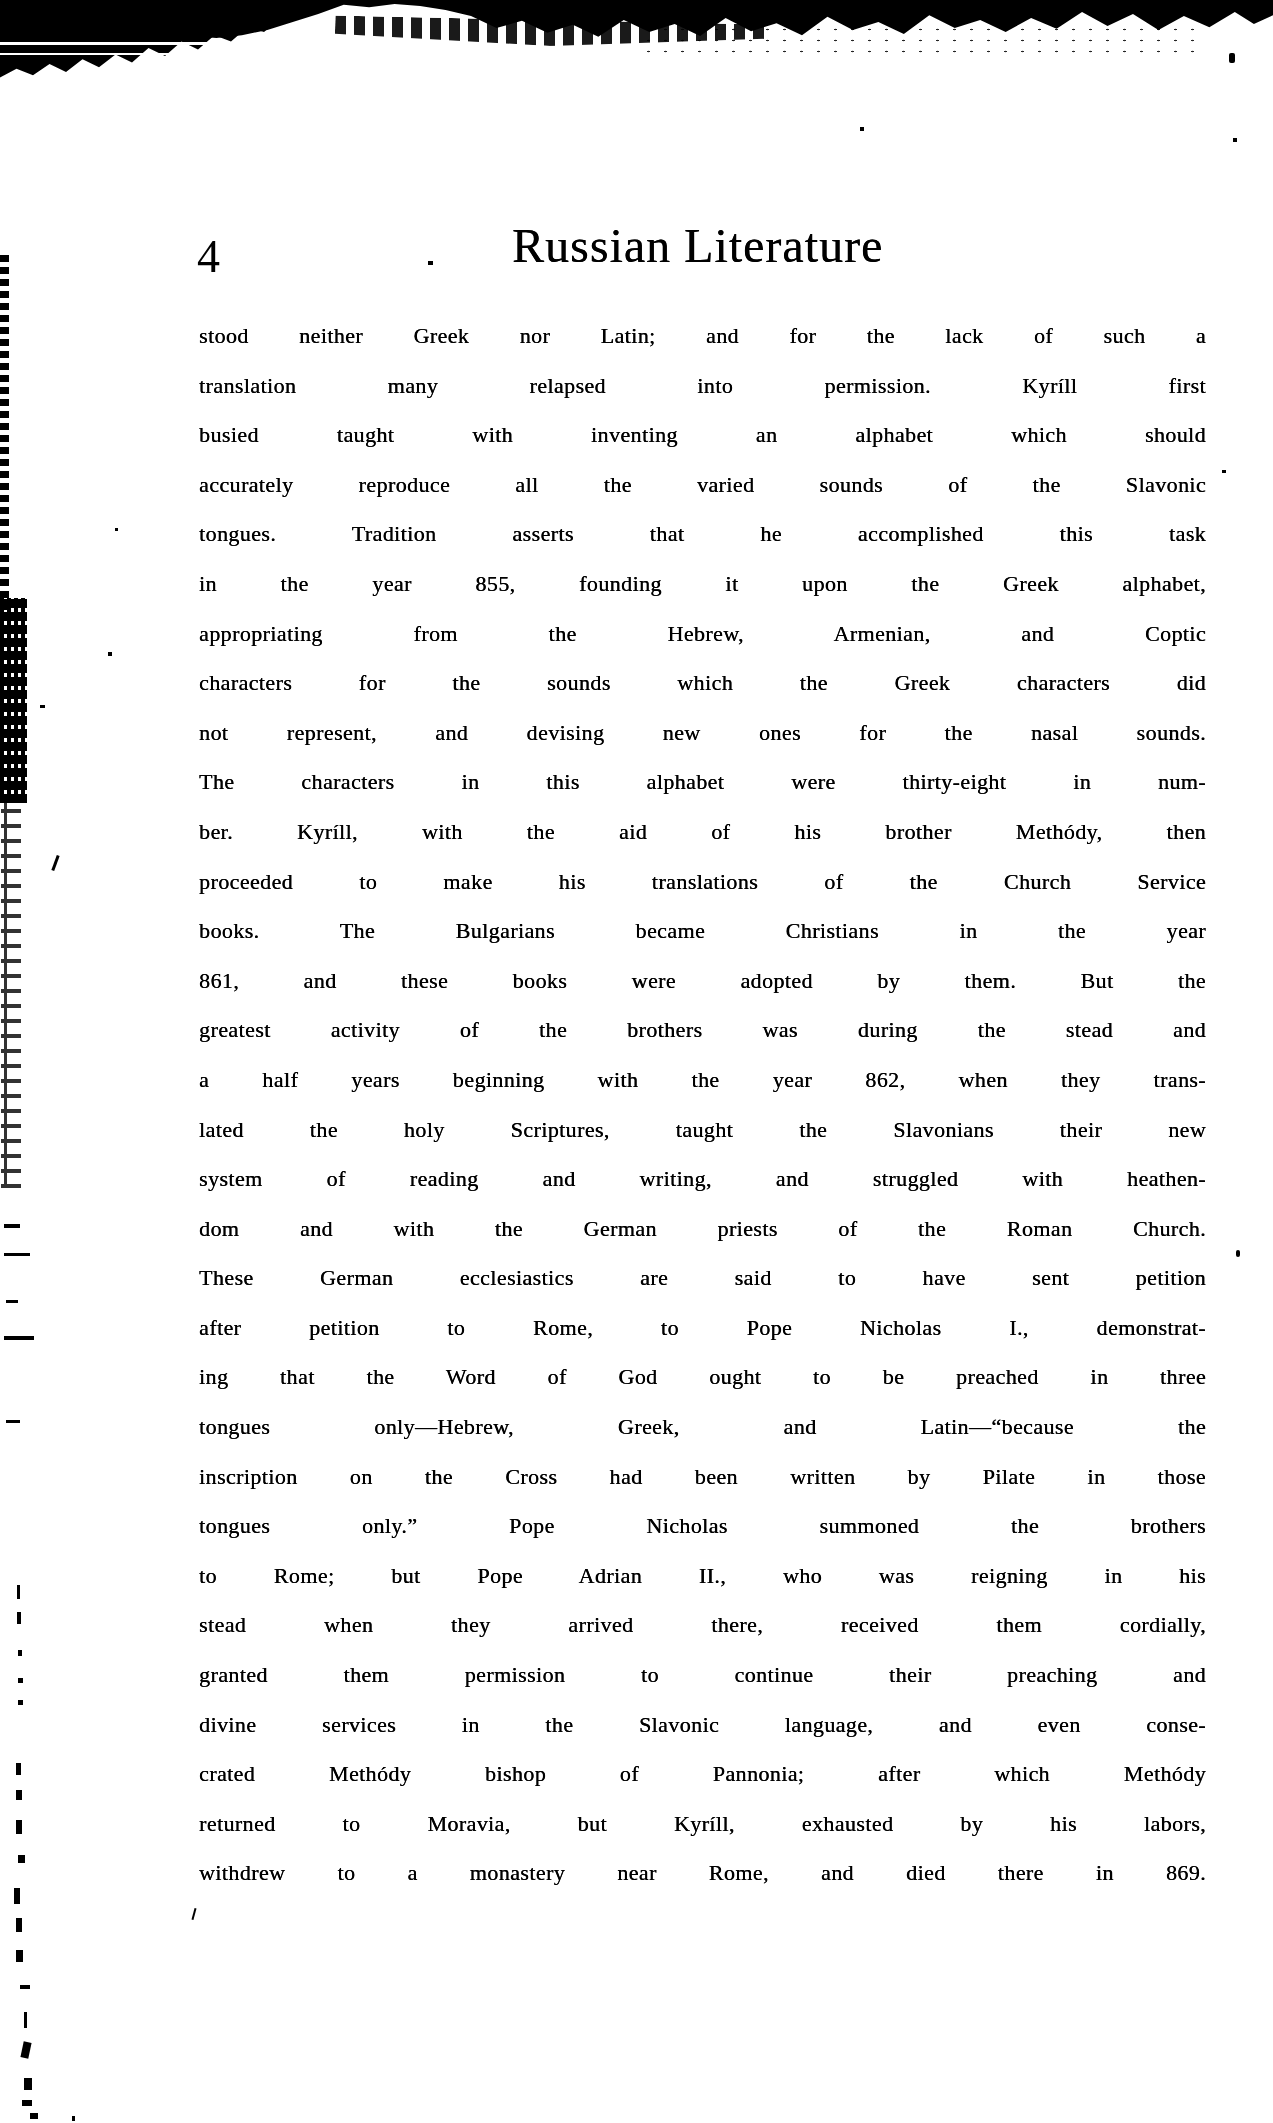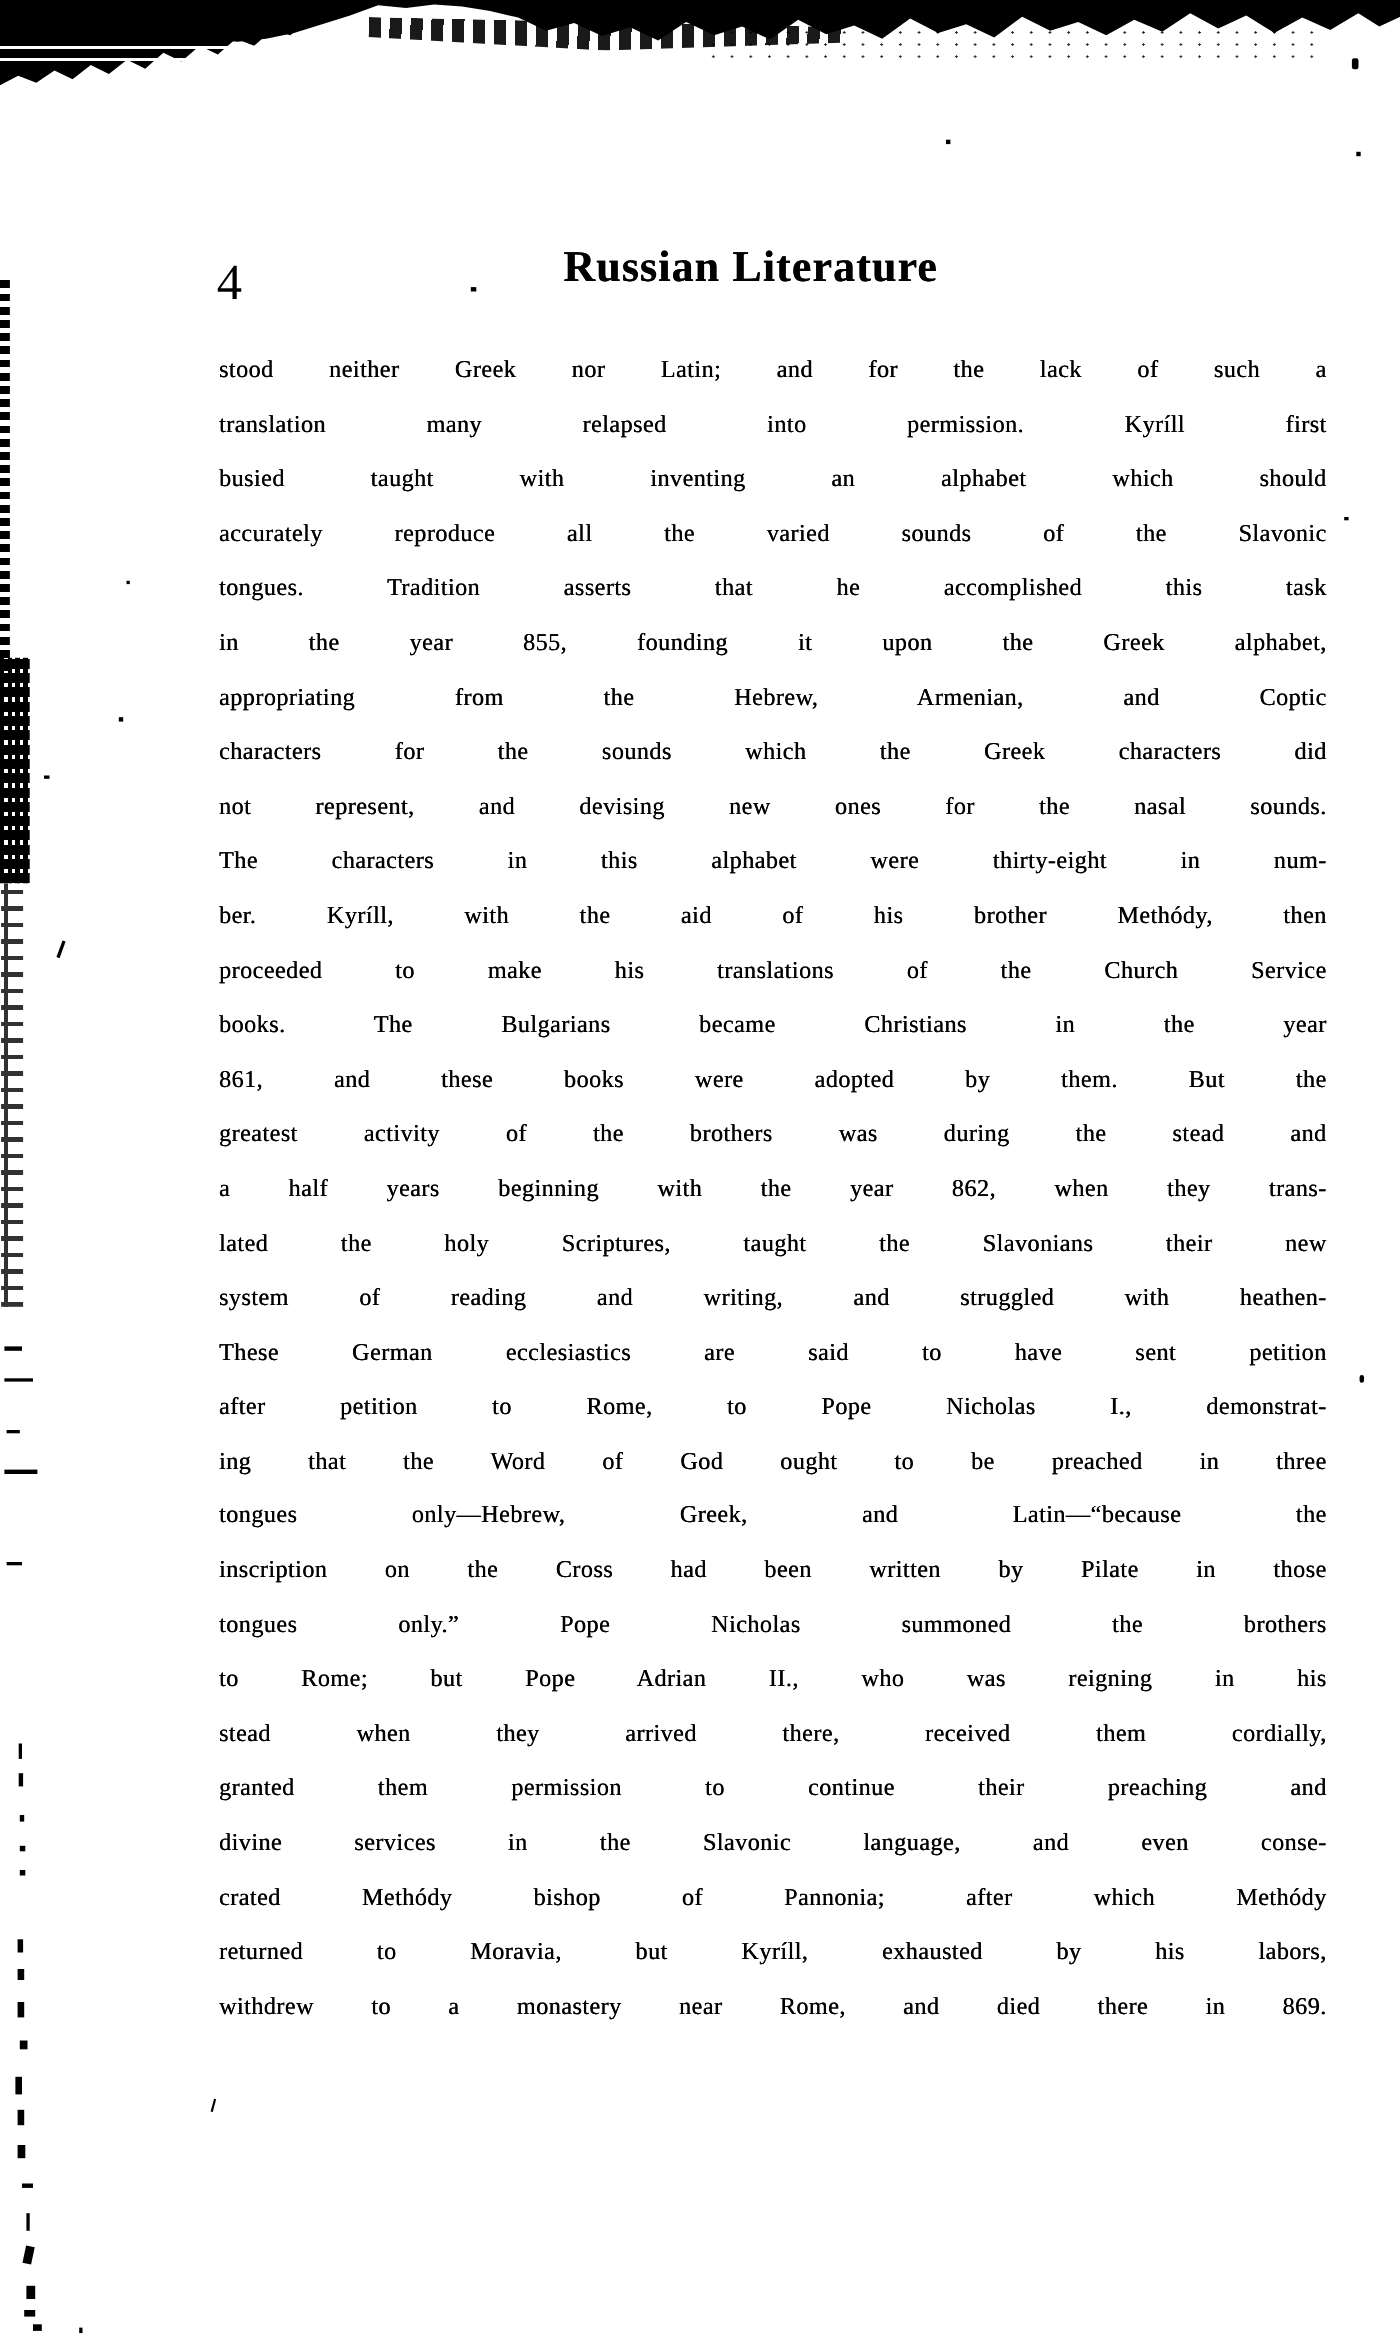--- a/index.html
+++ b/index.html
@@ -51,21 +51,21 @@
   }
   .speck{position:absolute;background:#000;}
 
   
   .page-number{
     position:absolute;left:197px;top:234px;
     font-size:46px;line-height:1;
   }
   .page-title{
     position:absolute;left:512px;top:222px;margin:0;
-    font-size:40px;font-weight:bold;line-height:1;letter-spacing:1px;
+    font-size:48px;font-weight:normal;line-height:1;letter-spacing:1px;
     text-shadow:.3px 0 0 currentColor;
   }
 
   
   .body-text{
     position:absolute;left:199px;top:311px;width:1007px;
   }
   .text-line{
     height:49.6px;line-height:49.6px;
     font-size:22px;letter-spacing:.4px;
@@ -139,20 +139,21 @@
       <div class="text-line">not represent, and devising new ones for the nasal sounds.</div>
       <div class="text-line">The characters in this alphabet were thirty-eight in num-</div>
       <div class="text-line">ber. Kyríll, with the aid of his brother Methódy, then</div>
       <div class="text-line">proceeded to make his translations of the Church Service</div>
       <div class="text-line">books. The Bulgarians became Christians in the year</div>
       <div class="text-line">861, and these books were adopted by them. But the</div>
       <div class="text-line">greatest activity of the brothers was during the stead and</div>
       <div class="text-line">a half years beginning with the year 862, when they trans-</div>
       <div class="text-line">lated the holy Scriptures, taught the Slavonians their new</div>
       <div class="text-line">system of reading and writing, and struggled with heathen-</div>
+      <div class="text-line">dom and with the German priests of the Roman Church.</div>
       <div class="text-line">These German ecclesiastics are said to have sent petition</div>
       <div class="text-line">after petition to Rome, to Pope Nicholas I., demonstrat-</div>
       <div class="text-line">ing that the Word of God ought to be preached in three</div>
       <div class="text-line">tongues only—Hebrew, Greek, and Latin—“because the</div>
       <div class="text-line">inscription on the Cross had been written by Pilate in those</div>
       <div class="text-line">tongues only.” Pope Nicholas summoned the brothers</div>
       <div class="text-line">to Rome; but Pope Adrian II., who was reigning in his</div>
       <div class="text-line">stead when they arrived there, received them cordially,</div>
       <div class="text-line">granted them permission to continue their preaching and</div>
       <div class="text-line">divine services in the Slavonic language, and even conse-</div>

